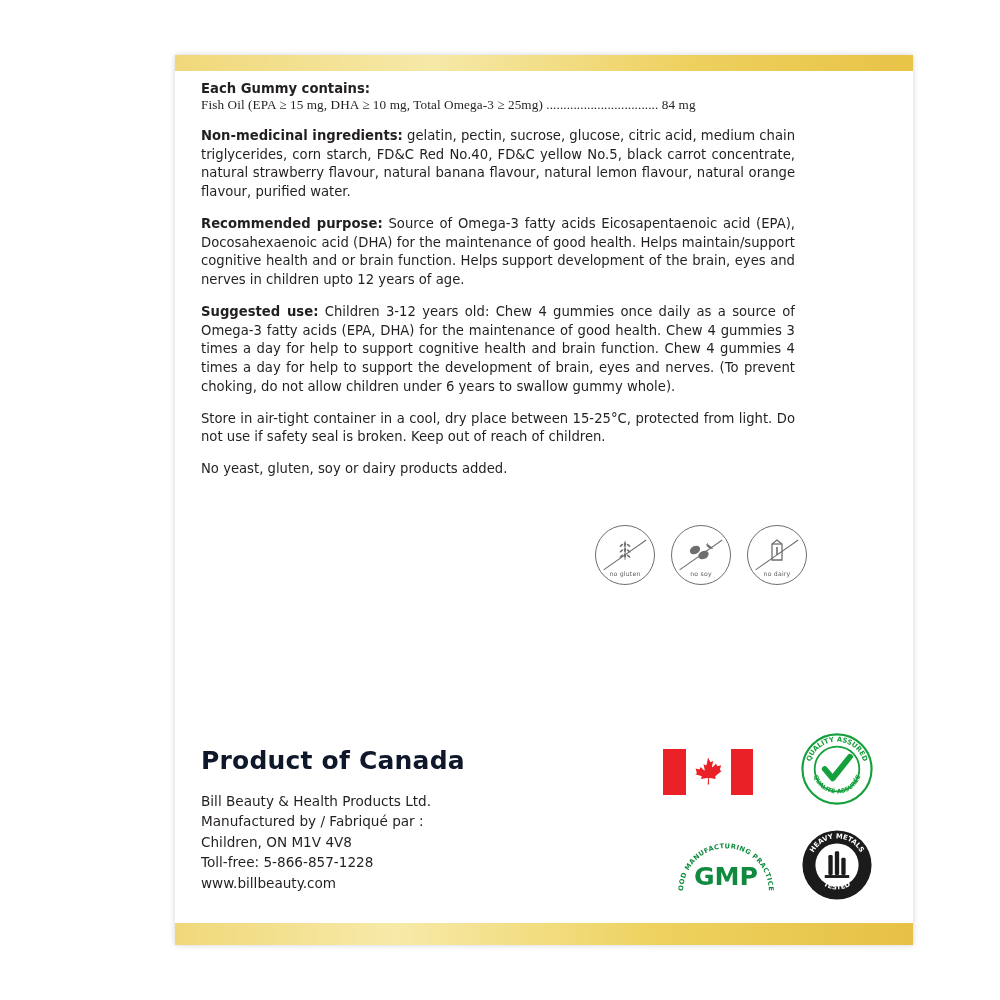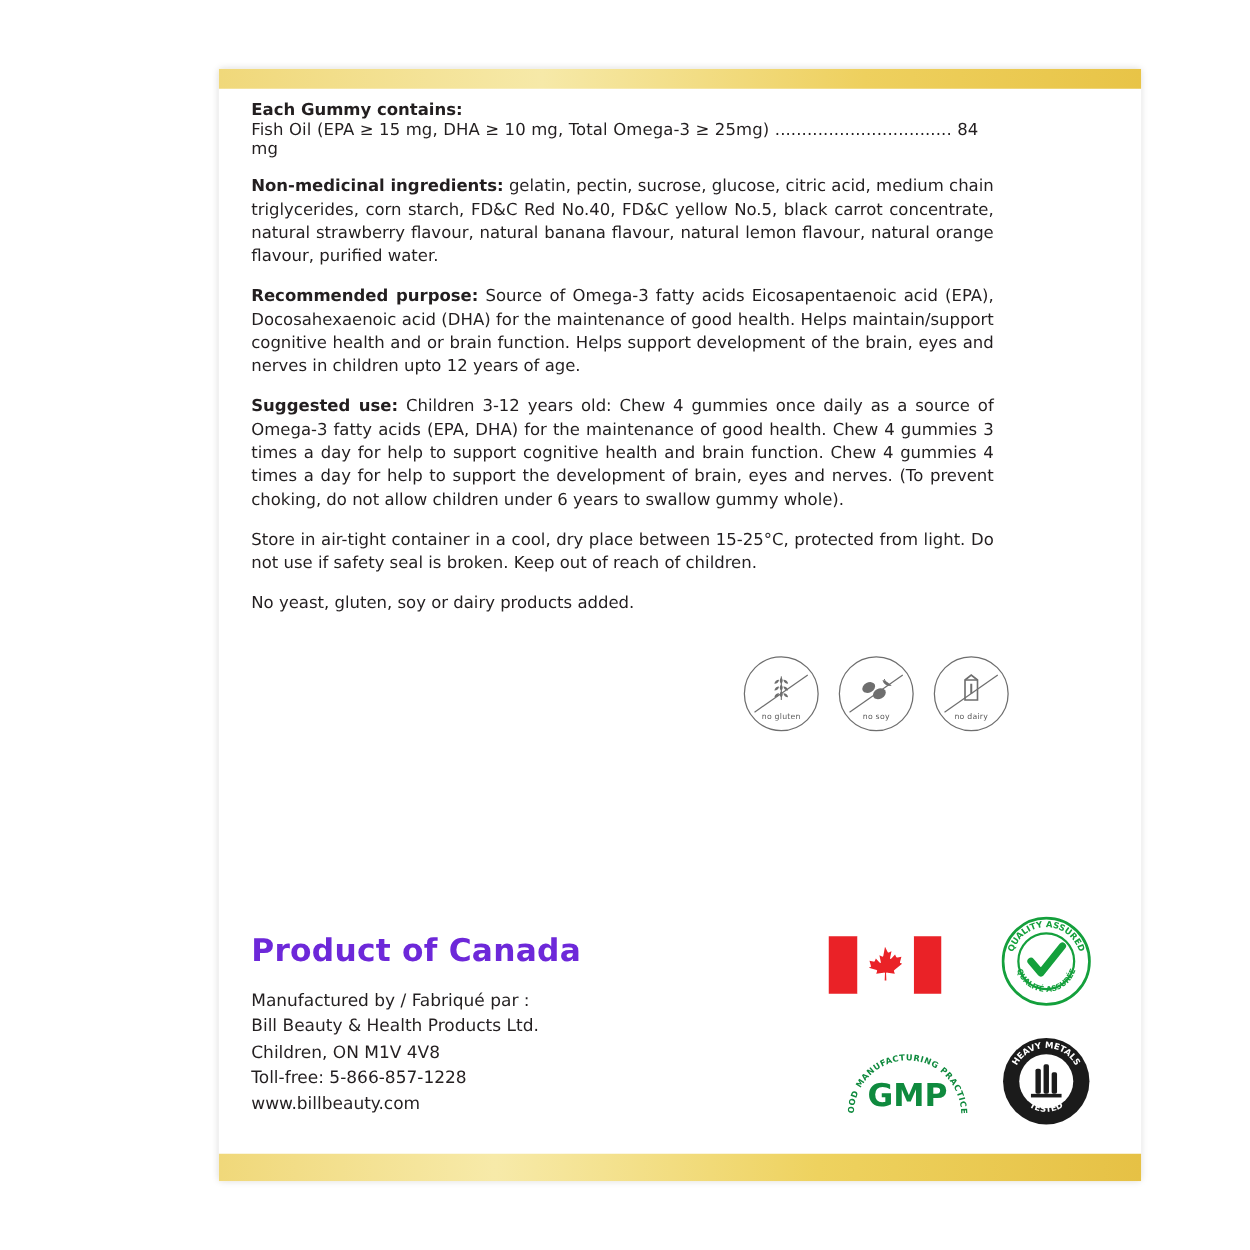--- a/index.html
+++ b/index.html
@@ -58,20 +58,21 @@
     font-size: 13.2px;
     font-weight: bold;
     color: #231f20;
     margin: 0 0 1px 0;
   }
   .sub-line {
     font-size: 13.2px;
     color: #231f20;
     margin: 0 0 14px 0;
     letter-spacing: 0.1px;
+    font-family: Liberation Serif, serif;
   }
   .lead {
     font-weight: bold;
   }
 
   
   .badges {
     position: absolute;
     left: 420px;
     top: 470px;
@@ -114,21 +115,21 @@
   
   .footer {
     position: absolute;
     left: 26px;
     bottom: 52px;
     width: 600px;
   }
   .product-of {
     font-size: 25px;
     font-weight: bold;
-    color: #6d28d9;
+    color: #0f172a;
     margin: 0 0 16px 0;
     letter-spacing: .2px;
   }
   .addr {
     font-size: 13.6px;
     line-height: 1.5;
     color: #231f20;
   }
   .addr div { white-space: nowrap; }
 
@@ -257,22 +258,22 @@
       </span>
       <span class="slash"></span>
       <span class="cap">no dairy</span>
     </div>
 
   </div>
 
   <div class="footer">
     <div class="product-of">Product of Canada</div>
     <div class="addr">
+      <div>Bill Beauty &amp; Health Products Ltd.</div>
       <div>Manufactured by / Fabriqué par :</div>
-      <div>Bill Beauty &amp; Health Products Ltd.</div>
       <div>Children, ON M1V 4V8</div>
       <div>Toll-free: 5-866-857-1228</div>
       <div>www.billbeauty.com</div>
     </div>
   </div>
 
   <div class="flag">
     <div class="bar"></div>
     <div class="mid">
       <span class="maple">

